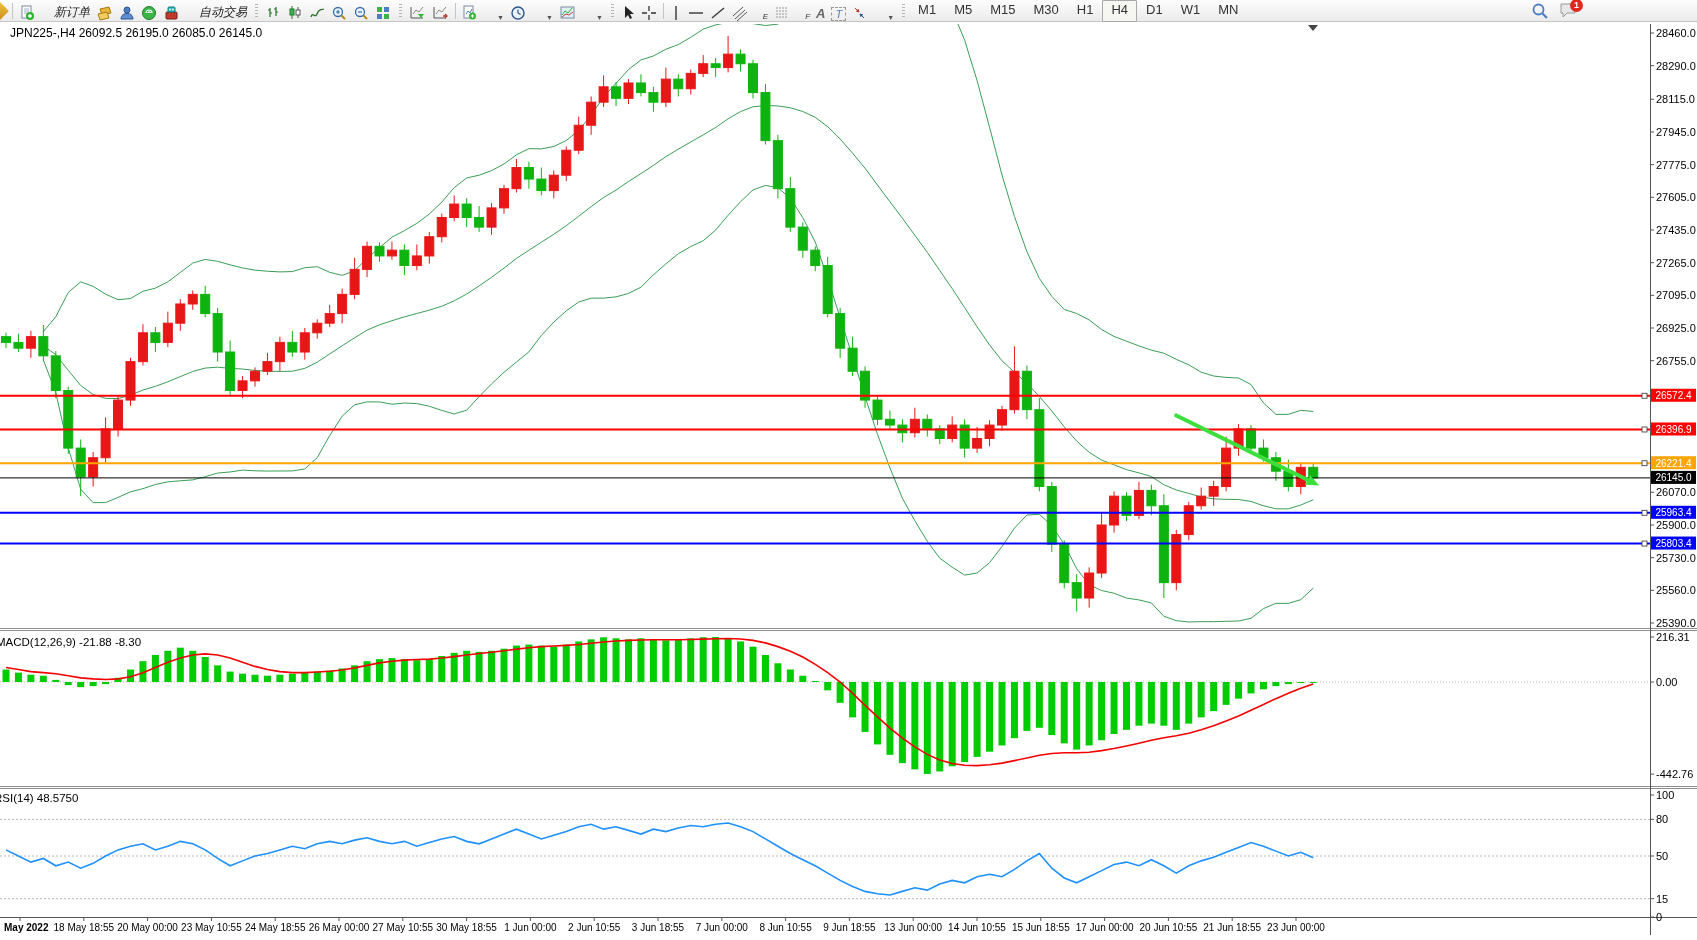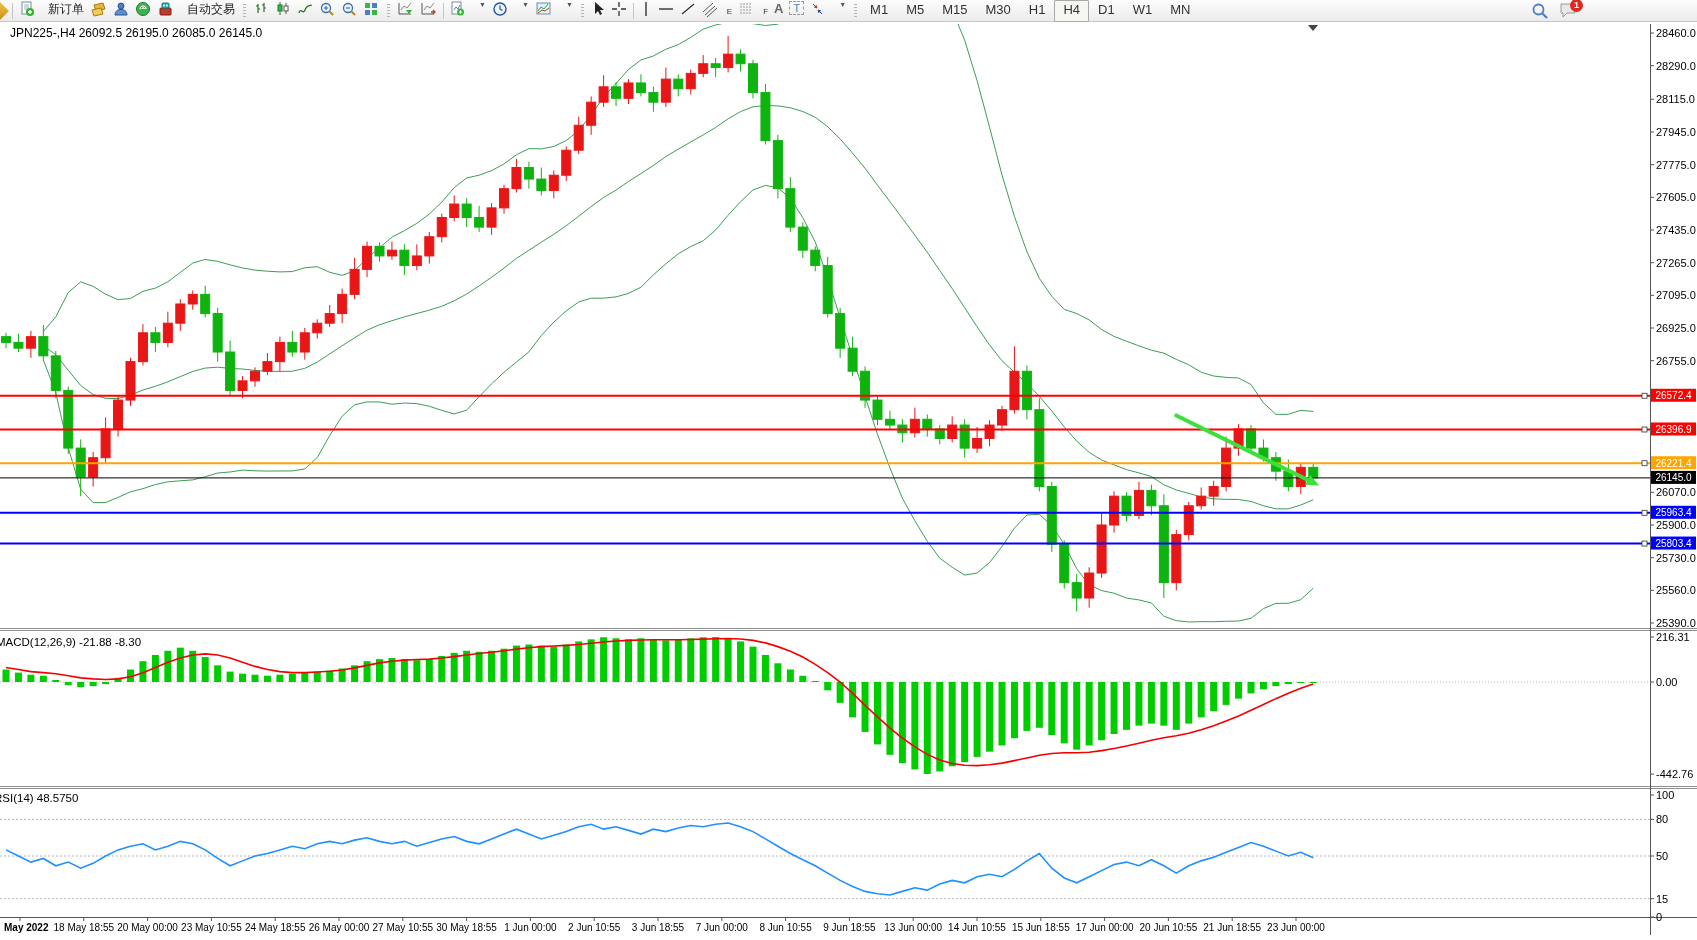--- a/index.html
+++ b/index.html
@@ -2,22 +2,22 @@
 <html><head>
 <meta charset="utf-8">
 <style>
   html,body{margin:0;padding:0;}
   body{width:1697px;height:940px;overflow:hidden;background:#fff;position:relative;
        font-family:"Liberation Sans",sans-serif;}
   
   .toolbar{position:absolute;top:0;left:0;width:1697px;height:22px;z-index:5;
            background:linear-gradient(#fdfdfd,#ebebeb);border-bottom:1px solid #c6c6c6;
            display:flex;align-items:center;box-sizing:border-box;}
-  .tb-btn{display:flex;align-items:flex-start;gap:13px;padding:1px 3px;height:20px;
-          font-size:12px;color:#222;white-space:nowrap;cursor:default;}
+  .tb-btn{display:flex;align-items:flex-end;gap:19px;padding:1px 3px;height:20px;
+          font-size:12px;color:#222;white-space:nowrap;cursor:default;font-style:italic;}
   .tb-sep{width:1px;height:16px;background:#c4c4c4;margin:0 3px;flex:none;}
   .grip{width:3px;height:14px;margin:0 4px 0 5px;flex:none;
         background-image:repeating-linear-gradient(to bottom,#b5b5b5 0 1px,transparent 1px 3px);}
   .caret{font-size:7px;color:#555;margin-left:1px;}
   .tf-btn{padding:2px 8px;font-size:13px;color:#333;border:1px solid transparent;height:16px;
           line-height:14px;}
   .tf-btn.active{background:#f7f7f2;border:1px solid #a9a9a9;border-radius:1px;}
   .spacer{flex:1;}
   .right-icons{display:flex;align-items:center;gap:10px;margin-right:118px;}
   .chat-wrap{position:relative;width:20px;height:20px;}

